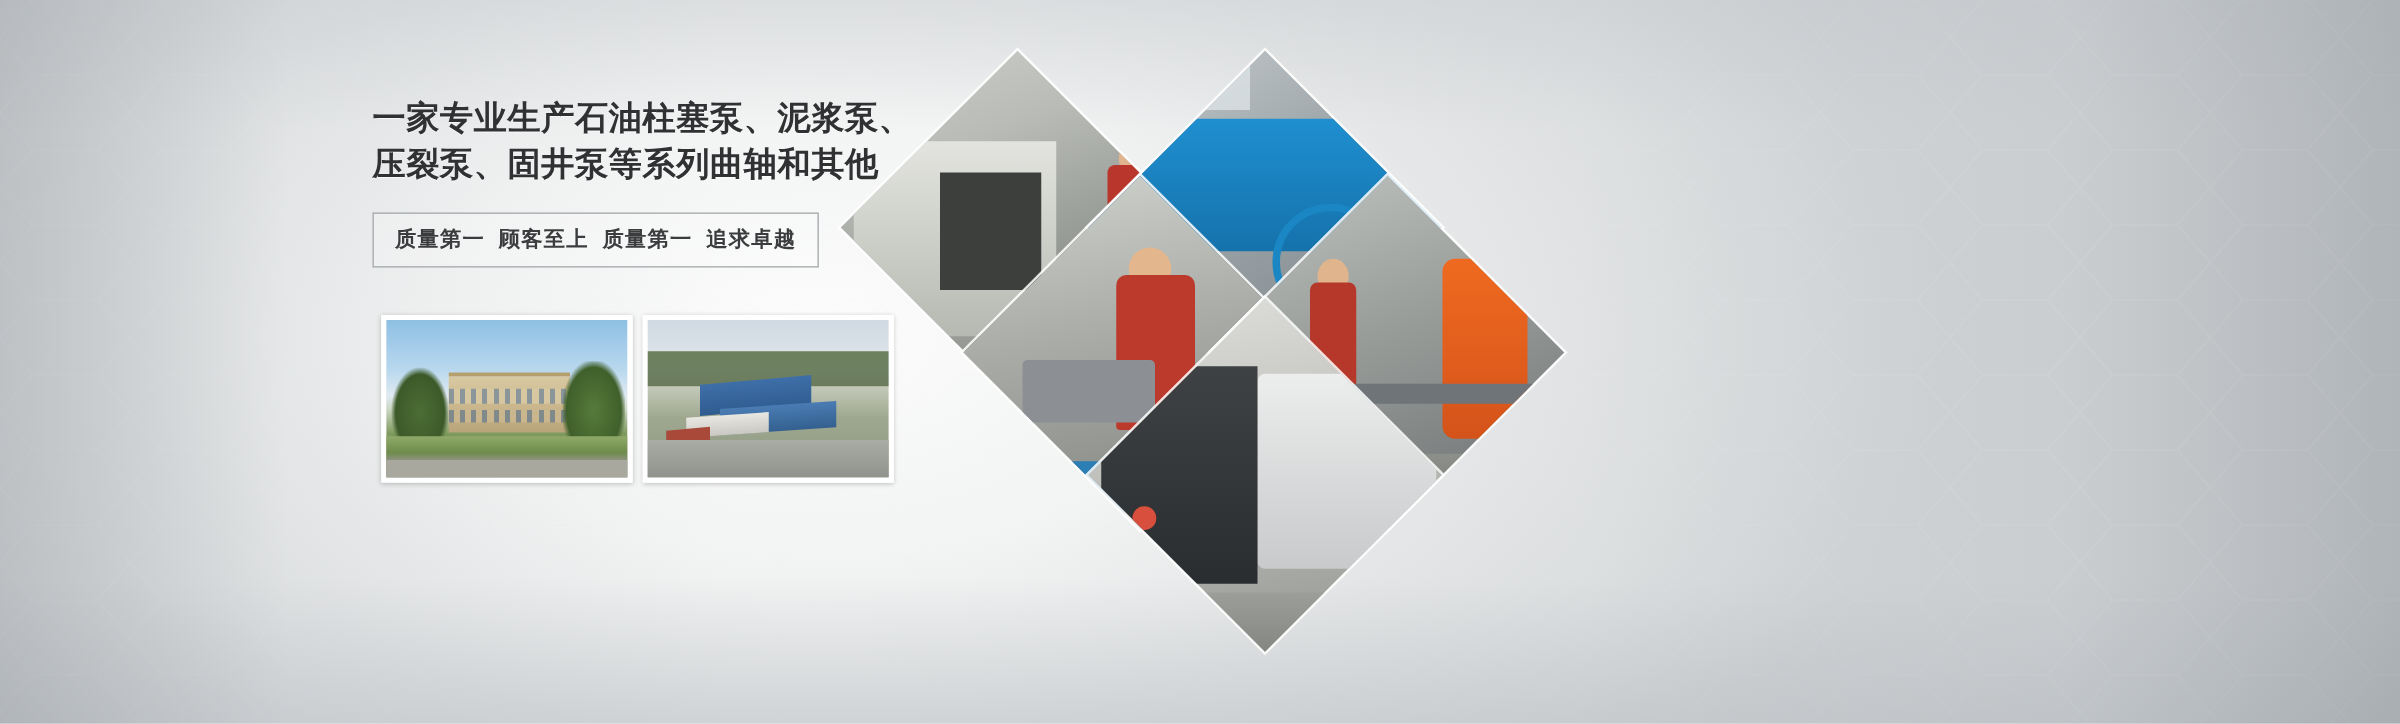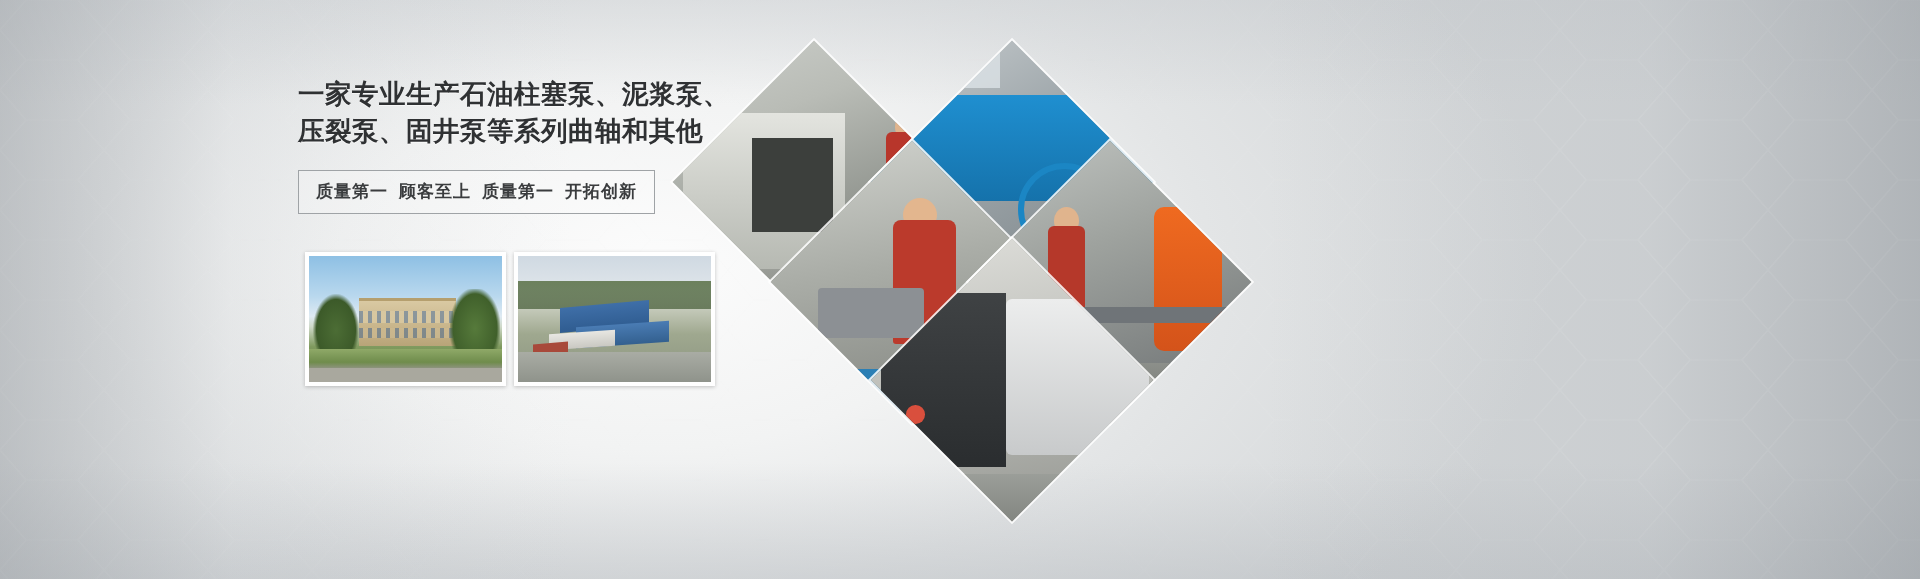--- a/index.html
+++ b/index.html
@@ -170,21 +170,21 @@
   <div class="vignette"></div>
 
   <div class="left">
     <div class="headline">
       <div>一家专业生产石油柱塞泵、泥浆泵、</div>
       <div>压裂泵、固井泵等系列曲轴和其他</div>
     </div>
 
     <div class="slogan-box">
       <div class="slogan-text">
-        <span>质量第一</span><span>顾客至上</span><span>质量第一</span><span>开拓创新</span>
+        <span>质量第一</span><span>顾客至上</span><span>质量第一</span><span>追求卓越</span>
       </div>
     </div>
   </div>
 
   <div class="thumbs">
     <div class="thumb t1">
       <div class="sky"></div>
       <div class="treeL"></div>
       <div class="bld"></div>
       <div class="bldwin"></div>

